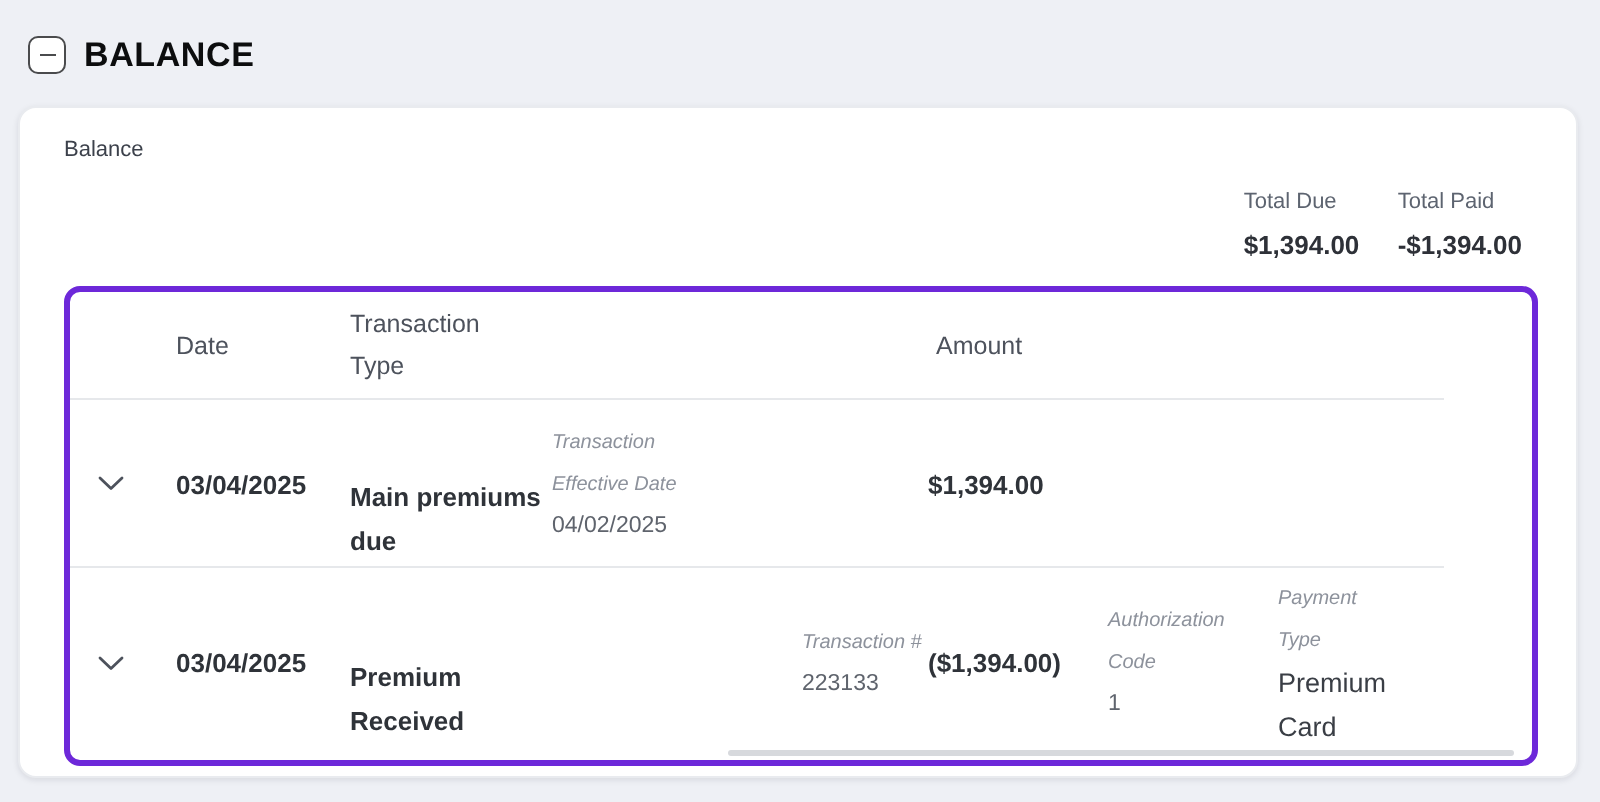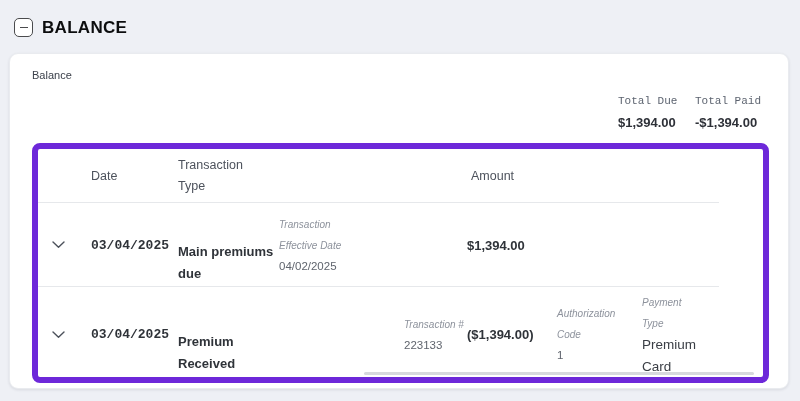--- a/index.html
+++ b/index.html
@@ -31,26 +31,26 @@
     box-shadow: 0 1px 3px rgba(16,24,40,.10);
     padding: 9px 13px 9px 13px;
     height: 336px;
   }
   .card-label { font-size: 11px; color: #3c414b; padding: 6px 0 0 9px; }
   .totals {
     display: flex; justify-content: flex-end; gap: 17px;
     margin-top: 13px; padding-right: 14px;
   }
   .total-stack { min-width: 60px; }
-  .total-label { font-size: 11px; color: #5d6470; line-height: 14px; font-family: Liberation Mono, monospace; }
+  .total-label { font-size: 11px; color: #5d6470; line-height: 14px; }
   .total-value { font-size: 13px; font-weight: 700; color: #2e3138; margin-top: 7px; }
   .table {
     position: relative;
     margin: 13px 6px 0 9px;
-    border: 6px solid #6d28d9;
+    border: 3px solid #6d28d9;
     border-radius: 8px;
     overflow: hidden;
     height: 240px;
     background: #fff;
   }
   .row {
     position: relative;
     display: grid;
     grid-template-columns: 40px 90px 105px 125px 65px 88px 85px 120px;
     align-items: center;
@@ -61,21 +61,21 @@
   }
   .thead { height: 54px; }
   .r1 { height: 84px; }
   .r2 { height: 95px; }
   .cell { padding-left: 6px; }
   .cell.chev { display: flex; justify-content: center; padding-left: 0; }
   .th { font-size: 12.5px; color: #4d525c; line-height: 21px; }
   .th.date { padding-left: 13px; }
   .th.type { padding-left: 10px; width: 90px; }
   .th.amount { padding-left: 8px; }
-  .date-val { padding-left: 13px; font-size: 13px; font-weight: 700; color: #2f3339; white-space: nowrap; font-family: Liberation Mono, monospace; }
+  .date-val { padding-left: 13px; font-size: 13px; font-weight: 700; color: #2f3339; white-space: nowrap; }
   .type-val { padding-left: 10px; font-size: 13px; font-weight: 600; color: #2f3339; line-height: 22px; width: 106px; margin-top: 36px; }
   .amount-val { padding-left: 4px; font-size: 13px; font-weight: 700; color: #2f3339; white-space: nowrap; }
   .kv-label { font-size: 10px; color: #8d929c; line-height: 21px; font-style: italic; }
   .kv-value { font-size: 11.5px; color: #5f646d; line-height: 21px; }
   .kv-value.lg { font-size: 13.5px; color: #3a3e45; line-height: 22px; }
   .w85 { width: 85px; } .w70 { width: 70px; } .w80 { width: 80px; } .w58 { width: 58px; }
   .chevron-icon { display: block; cursor: pointer; }
   .hscrollbar {
     position: absolute; left: 2px; right: 2px; bottom: 1px; height: 5px;
   }

